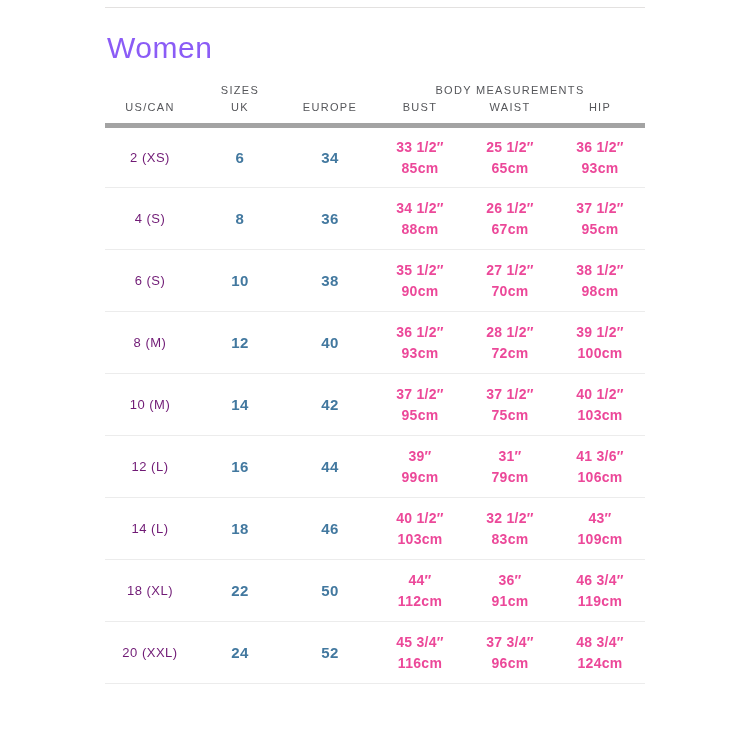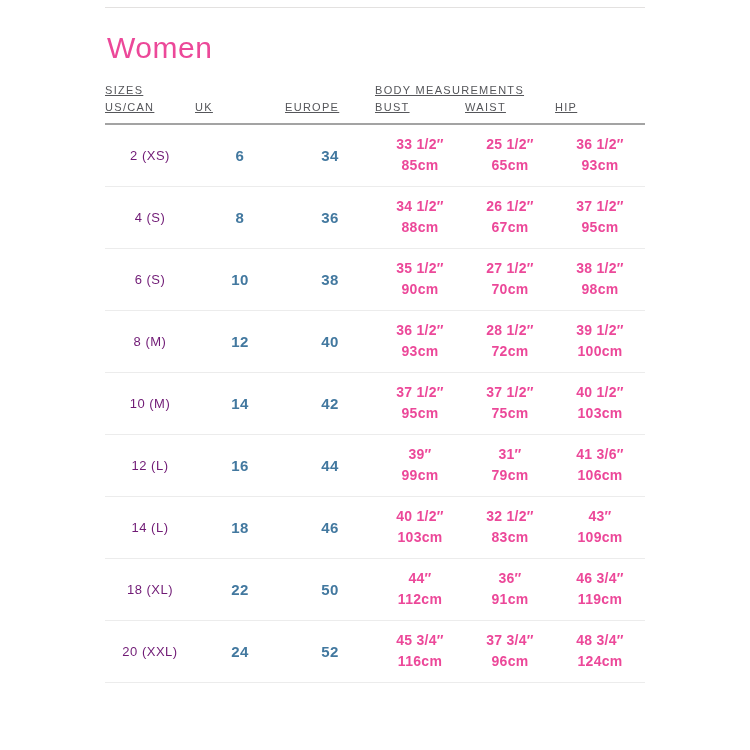--- a/index.html
+++ b/index.html
@@ -18,42 +18,41 @@
   }
   .top-rule {
     border-top: 1px solid #e3e1e0;
     height: 0;
   }
   .title {
     margin: 23px 0 19px 2px;
     font-size: 30px;
     font-weight: 400;
     letter-spacing: 0.5px;
-    color: #ec4899;
+    color: #8b5cf6;
   }
   table.size-table {
     width: 100%;
     border-collapse: collapse;
     table-layout: fixed;
   }
   thead th {
     font-weight: 400;
     font-size: 11px;
     letter-spacing: 1.3px;
     color: #55565a;
-    text-align: left;
+    text-align: center;
     padding: 0;
-    text-decoration: underline;
   }
   tr.group-row th {
     padding-bottom: 5px;
   }
   tr.cols-row th {
     padding-bottom: 10px;
-    border-bottom: 2px solid #a3a3a3;
+    border-bottom: 5px solid #a3a3a3;
   }
   tbody tr {
     height: 62px;
     border-bottom: 1px solid #ececec;
   }
   tbody td {
     text-align: center;
     vertical-align: middle;
     padding: 0;
   }

